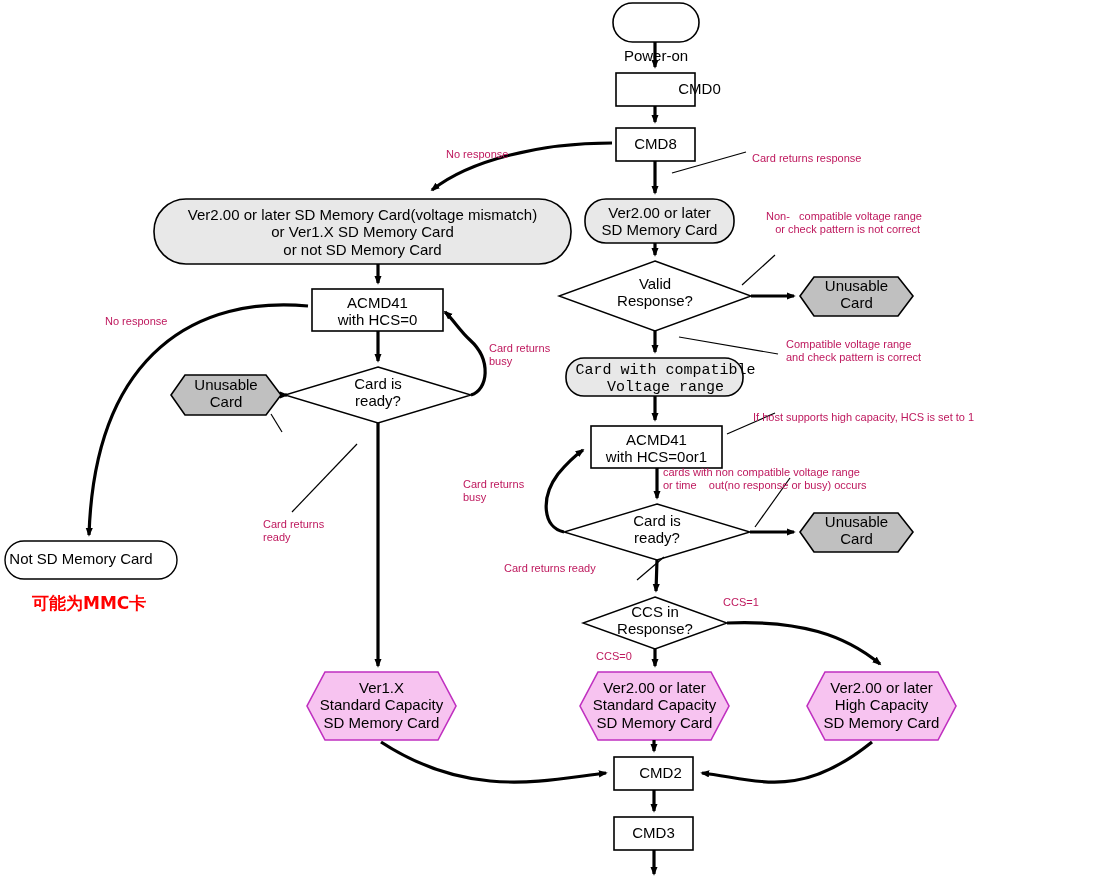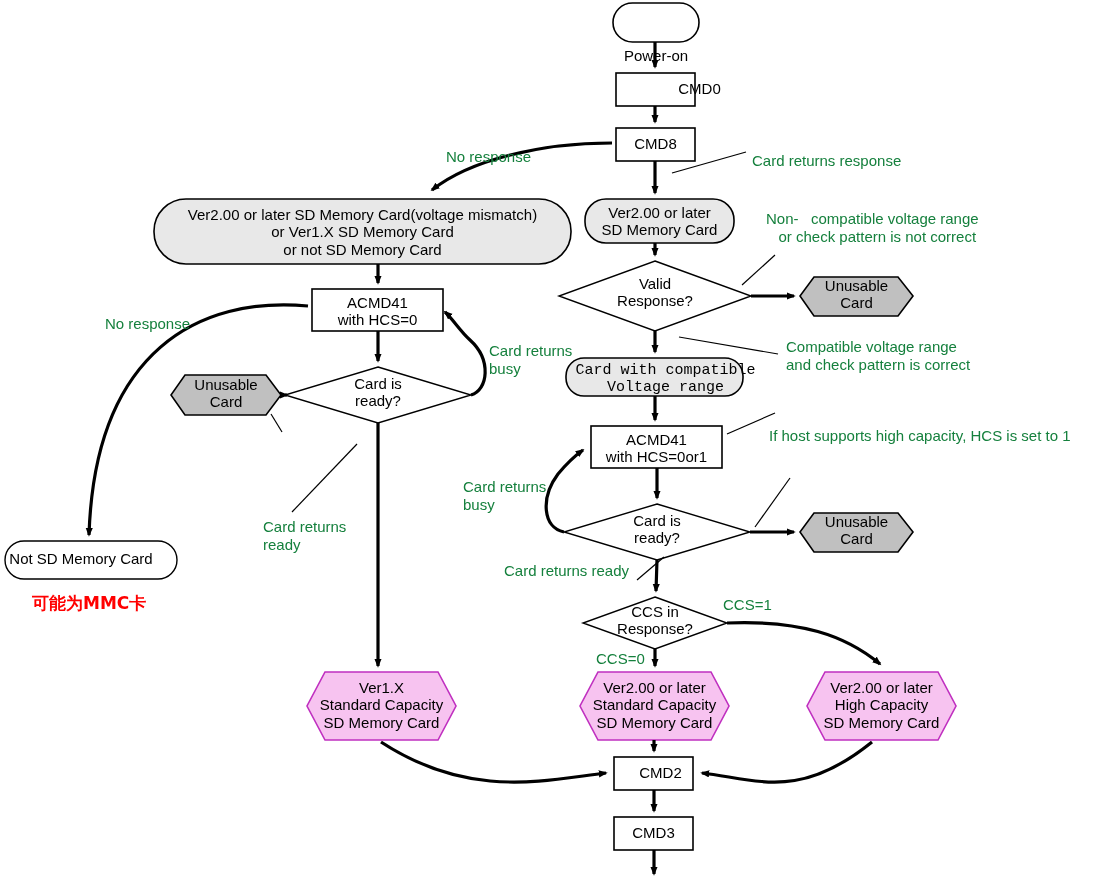--- a/index.html
+++ b/index.html
@@ -28,22 +28,22 @@
     font-family: "Liberation Sans", sans-serif;
     font-size: 15px;
     color: #000;
     line-height: 1.15;
     white-space: pre;
     pointer-events: none;
   }
   .lbl {
     position: absolute;
     font-family: "Liberation Sans", sans-serif;
-    font-size: 15px;
-    color: #15803d;
+    font-size: 11px;
+    color: #be185d;
     line-height: 1.18;
     white-space: pre;
   }
   .cn {
     position: absolute;
     font-family: "DejaVu Sans", sans-serif;
     font-size: 17px;
     font-weight: bold;
     color: #ff0000;
     white-space: pre;
@@ -219,25 +219,27 @@
 
   <div class="lbl" style="left:105px; top:315px;">No response</div>
 
   <div class="lbl" style="left:489px; top:342px;">Card returns
 busy</div>
 
 
   <div class="lbl" style="left:263px; top:518px;">Card returns
 ready</div>
 
-  <div class="lbl" style="left:769px; top:411px;margin-top:16px;">If host supports high capacity, HCS is set to 1</div>
+  <div class="lbl" style="left:753px; top:411px;">If host supports high capacity, HCS is set to 1</div>
 
   <div class="lbl" style="left:463px; top:478px;">Card returns
 busy</div>
 
+  <div class="lbl" style="left:663px; top:466px;">cards with non compatible voltage range
+or time    out(no response or busy) occurs</div>
 
   <div class="lbl" style="left:504px; top:562px;">Card returns ready</div>
 
   <div class="lbl" style="left:723px; top:596px;">CCS=1</div>
 
   <div class="lbl" style="left:596px; top:650px;">CCS=0</div>
 
   <div class="cn" style="left:32px; top:592px;">可能为MMC卡</div>
 
 </div>

